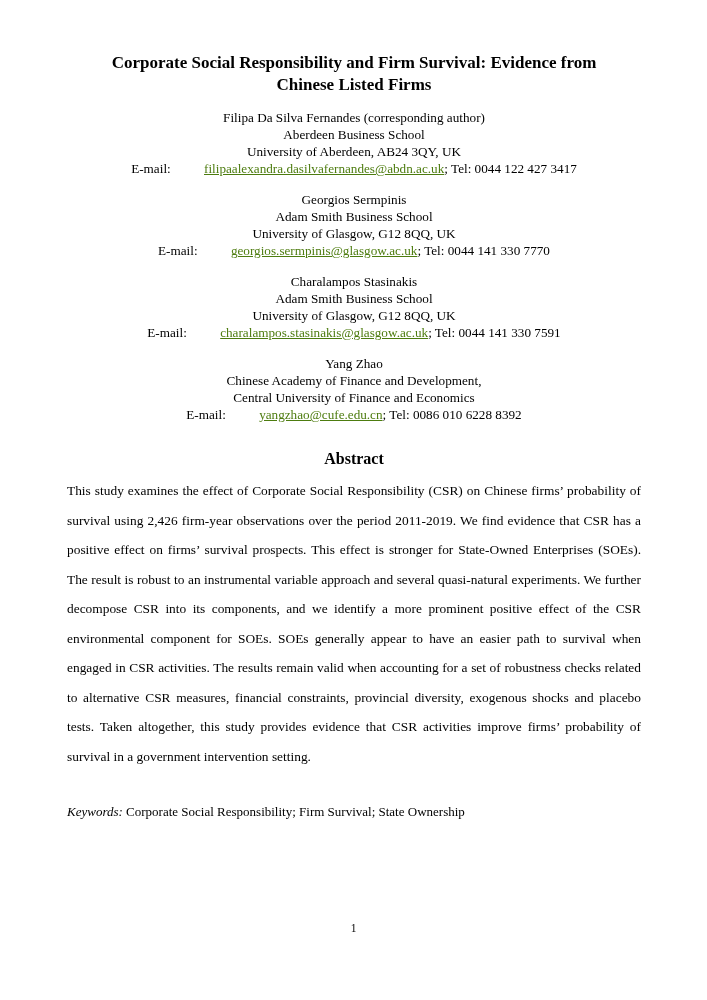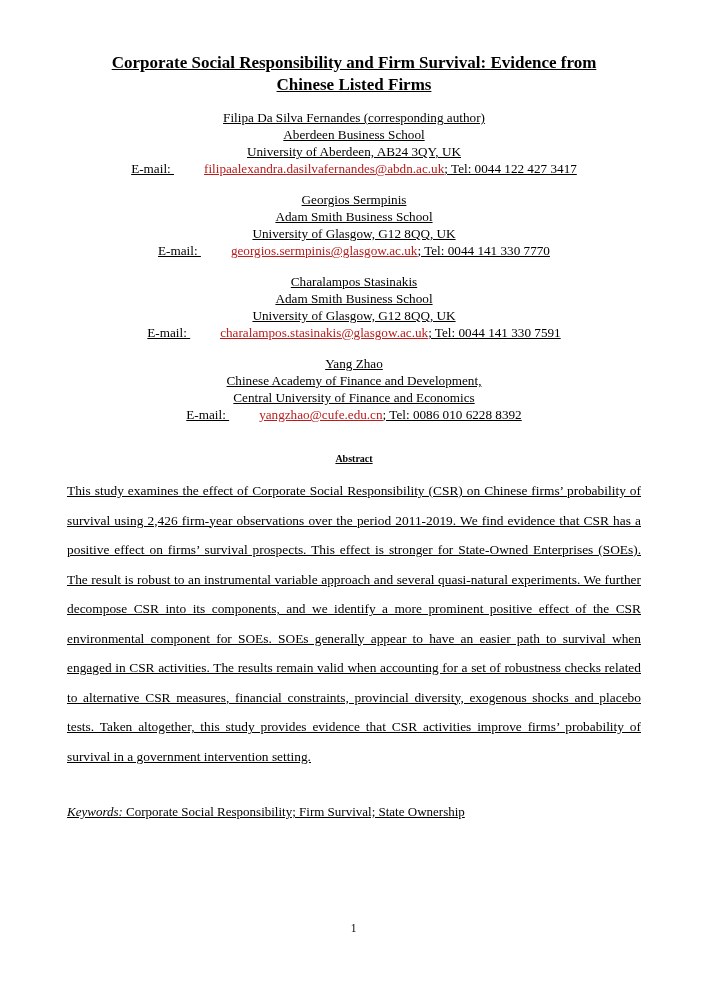--- a/index.html
+++ b/index.html
@@ -9,21 +9,20 @@
     }
     .page {
       position: relative;
       width: 707px;
       height: 1000px;
       margin: 0 auto;
       background: #ffffff;
       color: #000000;
       font-family: "Liberation Serif", "DejaVu Serif", serif;
       overflow: hidden;
-      text-decoration: underline;
     }
     .content {
       padding: 52px 66px 0 67px;
     }
     .title {
       margin: 0;
       font-size: 17px;
       font-weight: bold;
       text-align: center;
       line-height: 22px;
@@ -36,30 +35,30 @@
     .author-block {
       text-align: center;
       font-size: 13.2px;
       line-height: 17px;
       margin-top: 14px;
     }
     .author-block.first {
       margin-top: 13px;
     }
     .email-link {
-      color: #b91c1c;
+      color: #4d7c0f;
       text-decoration: underline;
       cursor: pointer;
       margin-left: 30px;
     }
     .abstract-heading {
       margin-top: 27px;
       text-align: center;
       font-weight: bold;
-      font-size: 10px;
+      font-size: 16px;
       line-height: 17px;
     }
     .abstract-body {
       margin-top: 9px;
       font-size: 13.4px;
       line-height: 29.5px;
       text-align: justify;
       text-justify: inter-word;
     }
     .keywords-block {

